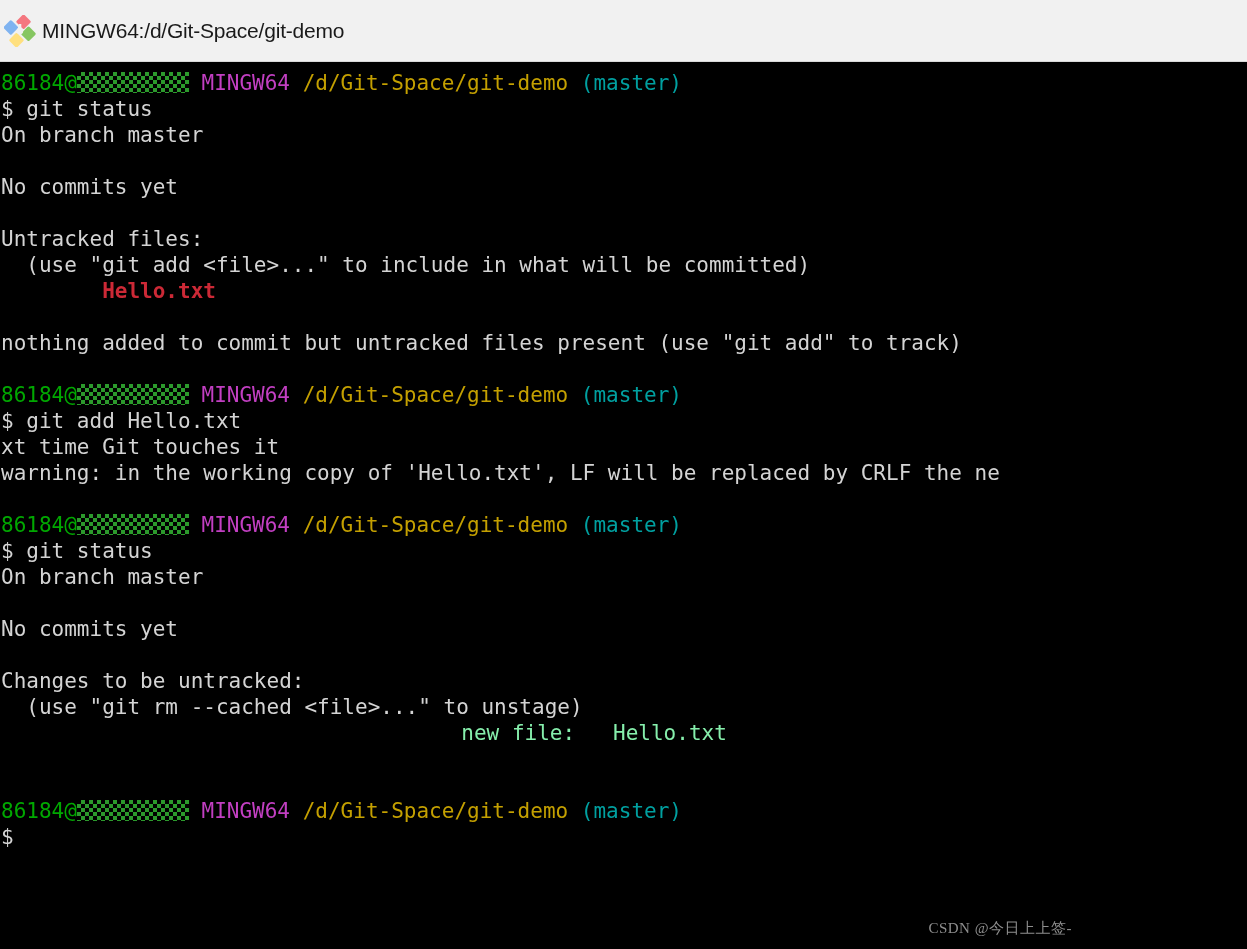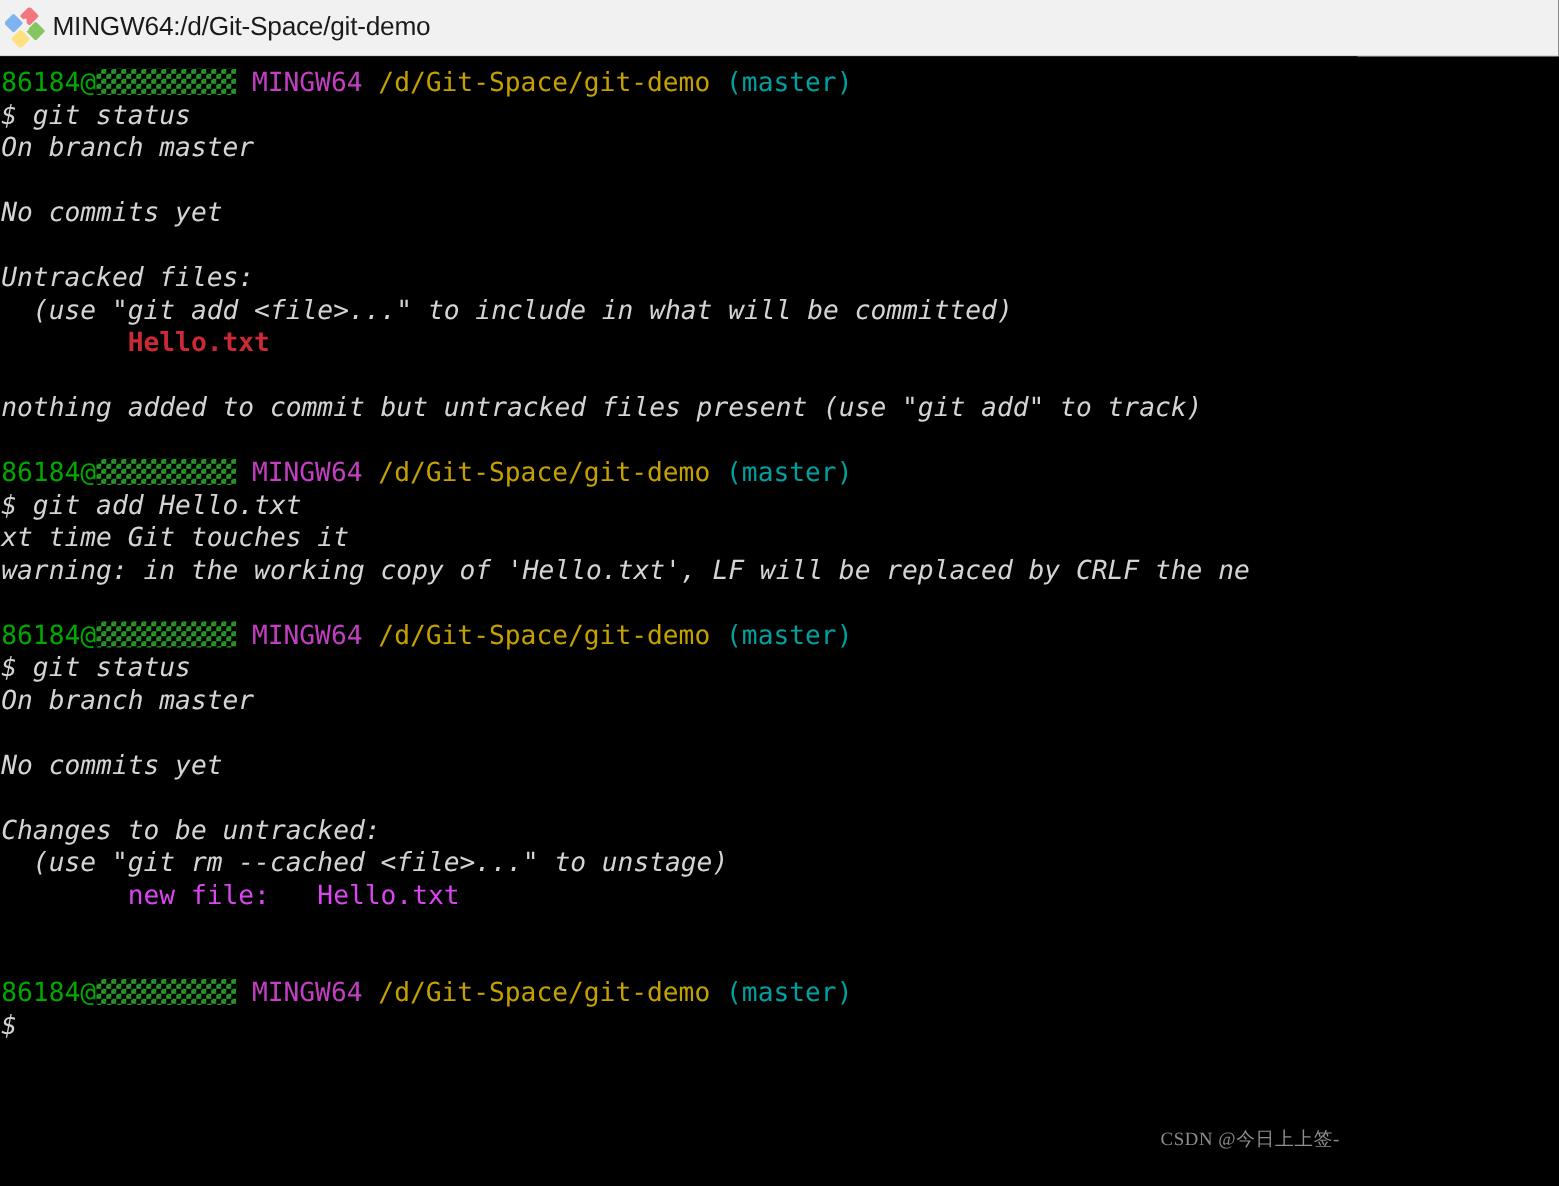--- a/index.html
+++ b/index.html
@@ -11,21 +11,21 @@
   }
   body {
     width: 1247px;
     height: 949px;
     overflow: hidden;
     font-family: "DejaVu Sans Mono", "Liberation Mono", monospace;
   }
 
   
   .titlebar {
-    height: 45px;
+    height: 62px;
     background: #f1f1f1;
     display: flex;
     align-items: center;
     padding-left: 4px;
     border-bottom: 1px solid #d8d8d8;
   }
   .app-icon {
     width: 32px;
     height: 32px;
     position: relative;
@@ -59,22 +59,22 @@
     padding-left: 1px;
     letter-spacing: 0px;
   }
   .term-line.blank { color: transparent; }
 
   .c-green   { color: #00a800; }
   .c-magenta { color: #c23fc2; }
   .c-yellow  { color: #c4a000; }
   .c-cyan    { color: #00a0a0; }
   .c-red     { color: #cc2936; font-weight: bold; }
-  .c-gitgreen{ color: #d946ef; }
-  .c-default { color: #d4d4d4; font-style: italic; }
+  .c-gitgreen{ color: #86efac; text-align: center; }
+  .c-default { color: #d4d4d4; }
 
   
   .redacted {
     display: inline-block;
     vertical-align: -3px;
     width: 112px;
     height: 21px;
     background-image:
       linear-gradient(45deg, #2c9a2c 25%, transparent 25%, transparent 75%, #2c9a2c 75%),
       linear-gradient(45deg, #2c9a2c 25%, transparent 25%, transparent 75%, #2c9a2c 75%);

